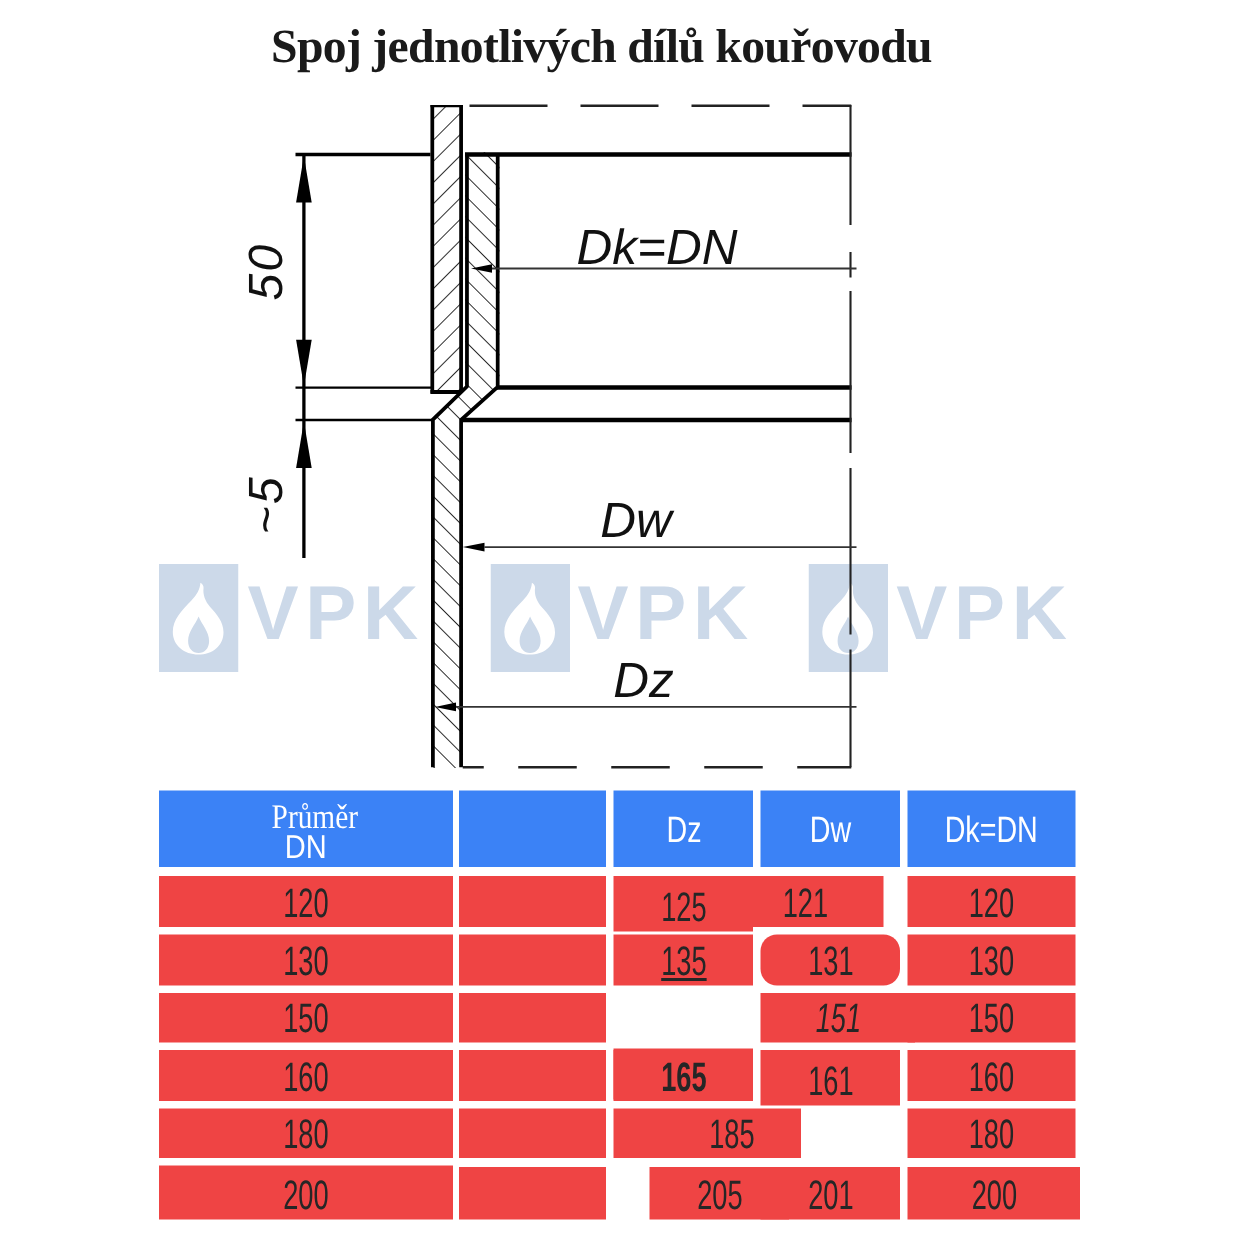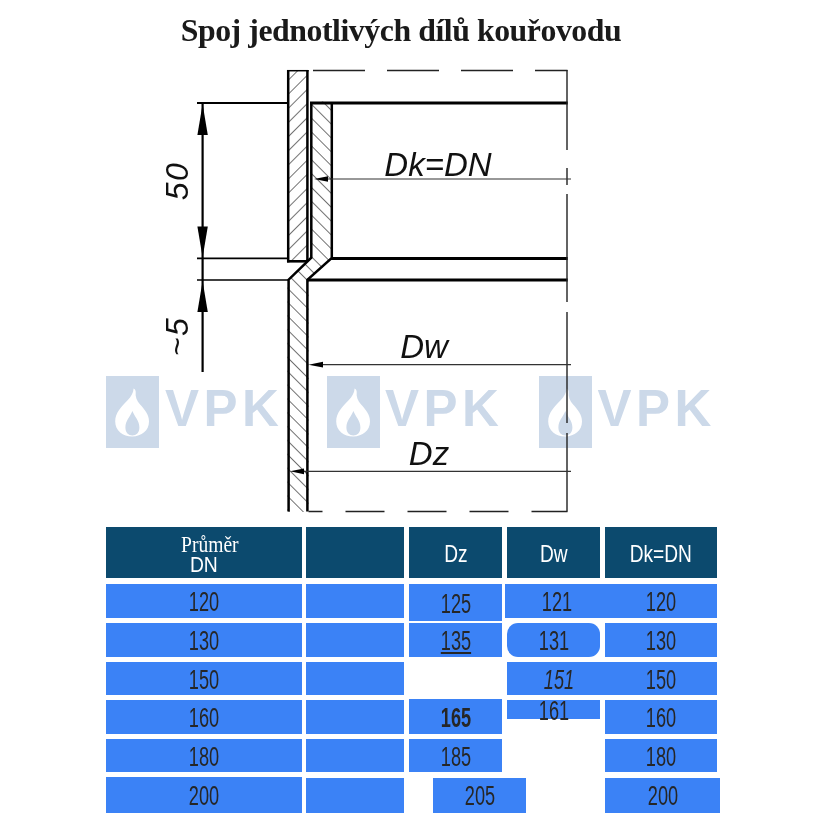--- a/index.html
+++ b/index.html
@@ -3,22 +3,22 @@
 <meta charset="utf-8">
 <style>
   html,body{margin:0;padding:0;background:#fff;}
   #page{position:relative;width:823px;height:823px;background:#fff;overflow:hidden;
         font-family:"Liberation Sans", sans-serif;}
   .logo{position:absolute;top:375.5px;}
   .vpk{position:absolute;top:383px;font-family:"Liberation Sans",sans-serif;
        font-weight:bold;font-size:51px;color:#ccd9e9;letter-spacing:4.5px;line-height:1;}
   svg.draw{position:absolute;left:0;top:0;}
   .tcell{position:absolute;display:flex;align-items:center;justify-content:center;}
-  .hdr{background:#0c4a6e;color:#fff;}
-  .row{background:#3b82f6;color:#262626;}
+  .hdr{background:#3b82f6;color:#fff;}
+  .row{background:#ef4444;color:#262626;align-items:flex-end;}
   .num{font-size:27.5px;display:inline-block;transform:scaleX(0.66);padding-top:2px;}
   .hlab{font-size:24.5px;display:inline-block;transform:scaleX(0.78);position:relative;top:1.5px;}
 </style>
 </head>
 <body>
 <div id="page">
 
   <svg class="logo" style="left:106px" width="53" height="72" viewBox="0 0 53 72">
     <rect x="0" y="0" width="53" height="72" fill="#ccd9e9"></rect>
     <path fill="#fff" d="M27.6,12.5 C27.3,17.0 25.3,20.4 21.6,24.3 C15.0,31.2 9.2,37.0 9.2,45.4 C9.2,54.4 16.9,60.4 26.2,60.4 C35.6,60.4 43,54.6 43,45.5 C43,38.4 38.5,33.5 34.1,28.6 C30.9,25.0 29.1,20.6 29.7,16.0 C29.9,14.5 28.6,12.9 27.6,12.5 Z"></path>
@@ -111,21 +111,21 @@
       <span class="hlab">Dk=DN</span>
     </div>
 
   <div class="tcell row" style="left:106px;top:584.4px;width:195.5px;height:33.5px;">
       <span class="num">120</span>
     </div>
   <div class="tcell row" style="left:306px;top:584.4px;width:98px;height:33.5px;"></div>
   <div class="tcell row" style="left:409px;top:584.4px;width:93px;height:37px;">
       <span class="num">125</span>
     </div>
-  <div class="tcell row" style="left:505px;top:584.4px;width:104px;height:33.5px;">
+  <div class="tcell row" style="left:485px;top:584.4px;width:104px;height:33.5px;">
       <span class="num">121</span>
     </div>
   <div class="tcell row" style="left:605px;top:584.4px;width:111.5px;height:33.5px;">
       <span class="num">120</span>
     </div>
 
   <div class="tcell row" style="left:106px;top:623.1px;width:195.5px;height:33.5px;">
       <span class="num">130</span>
     </div>
   <div class="tcell row" style="left:306px;top:623.1px;width:98px;height:33.5px;"></div>
@@ -153,42 +153,45 @@
       <span class="num">150</span>
     </div>
 
   <div class="tcell row" style="left:106px;top:700.4px;width:195.5px;height:33.5px;">
       <span class="num">160</span>
     </div>
   <div class="tcell row" style="left:306px;top:700.4px;width:98px;height:33.5px;"></div>
   <div class="tcell row" style="left:409px;top:700.4px;width:93px;height:33.5px;font-weight:bold;">
       <span class="num">165</span>
     </div>
-  <div class="tcell row" style="left:507px;top:700.4px;width:93px;height:19px;">
+  <div class="tcell row" style="left:507px;top:700.4px;width:93px;height:37px;">
       <span class="num">161</span>
     </div>
   <div class="tcell row" style="left:605px;top:700.4px;width:111.5px;height:33.5px;">
       <span class="num">160</span>
     </div>
 
   <div class="tcell row" style="left:106px;top:738.8px;width:195.5px;height:33.5px;">
       <span class="num">180</span>
     </div>
   <div class="tcell row" style="left:306px;top:738.8px;width:98px;height:33.5px;"></div>
-  <div class="tcell row" style="left:409px;top:738.8px;width:93px;height:33.5px;">
+  <div class="tcell row" style="left:409px;top:738.8px;width:93px;height:33.5px;padding-left:32px;">
       <span class="num">185</span>
     </div>
   <div class="tcell row" style="left:605px;top:738.8px;width:111.5px;height:33.5px;">
       <span class="num">180</span>
     </div>
 
   <div class="tcell row" style="left:106px;top:777.2px;width:195.5px;height:36px;">
       <span class="num">200</span>
     </div>
   <div class="tcell row" style="left:306px;top:777.5px;width:98px;height:35px;"></div>
   <div class="tcell row" style="left:409px;top:777.5px;width:93px;height:35px;margin-left:24px;">
       <span class="num">205</span>
     </div>
+  <div class="tcell row" style="left:507px;top:777.5px;width:93px;height:35px;">
+      <span class="num">201</span>
+    </div>
   <div class="tcell row" style="left:605px;top:777.5px;width:115px;height:35px;">
       <span class="num">200</span>
     </div>
 
 </div>
 
 </body></html>

